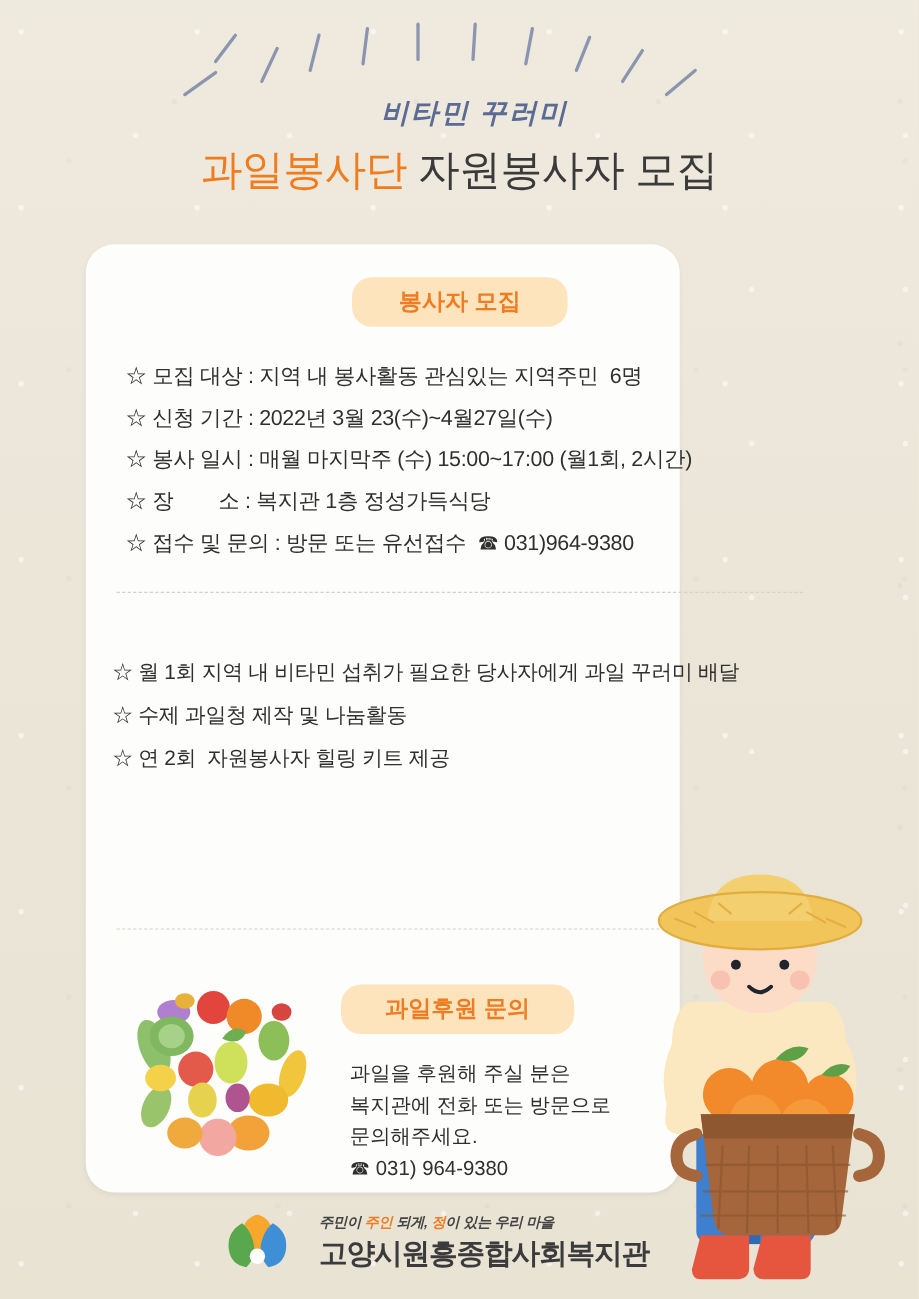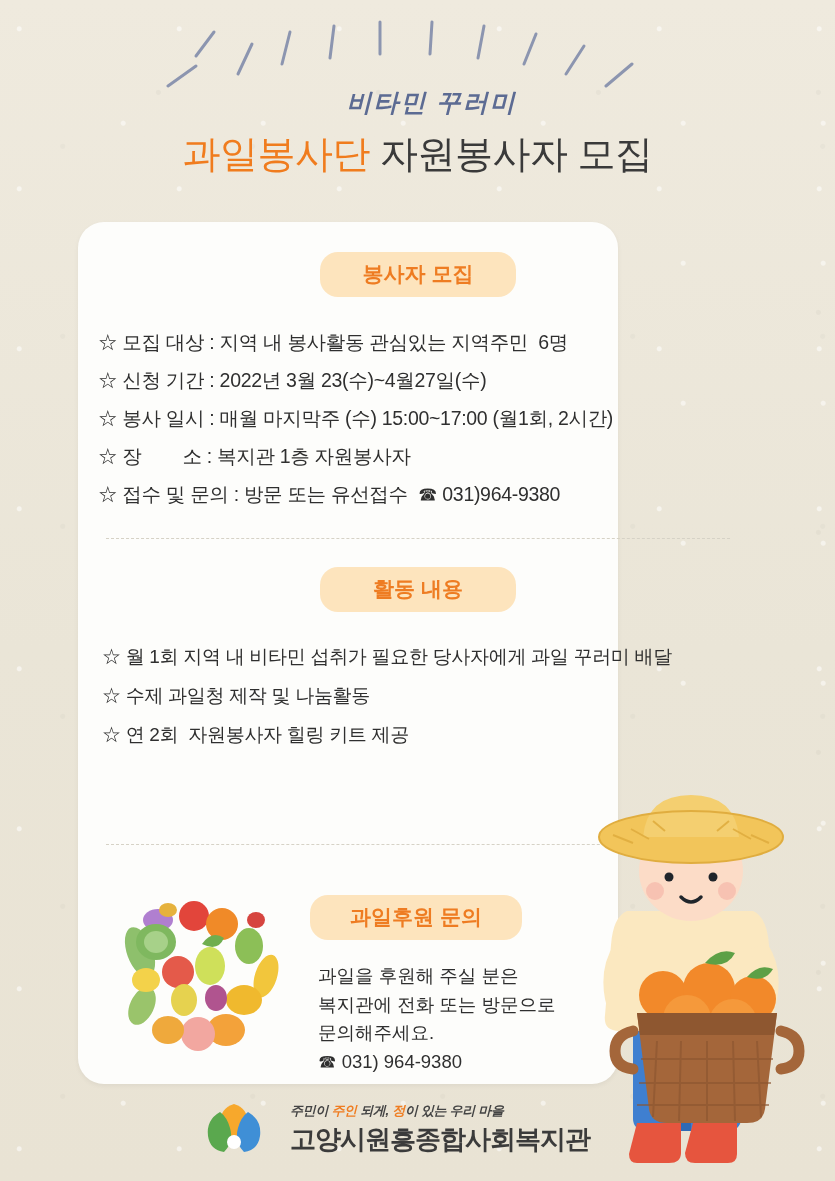--- a/index.html
+++ b/index.html
@@ -85,21 +85,21 @@
     font-size: 21px;
     border-radius: 18px;
     padding: 8px 0 9px 0;
     text-align: center;
     width: 196px;
   }
 
   .sec1 { position: absolute; top: 30px; left: 0; width: 680px; }
   .lines {
     margin-top: 26px;
-    padding-left: 20px;
+    padding-left: 36px;
     color: #2f2f2f;
   }
   .line {
     font-size: 19.5px;
     line-height: 1.95;
     white-space: pre;
     letter-spacing: -0.3px;
   }
 
   .divider {
@@ -208,29 +208,28 @@
   </div>
 
   <div class="card">
 
     <div class="sec1">
       <div class="pill">봉사자 모집</div>
       <div class="lines">
         <div class="line">☆ 모집 대상 : 지역 내 봉사활동 관심있는 지역주민  6명</div>
         <div class="line">☆ 신청 기간 : 2022년 3월 23(수)~4월27일(수)</div>
         <div class="line">☆ 봉사 일시 : 매월 마지막주 (수) 15:00~17:00 (월1회, 2시간)</div>
-        <div class="line">☆ 장        소 : 복지관 1층 자원봉사자</div>
+        <div class="line">☆ 장        소 : 복지관 1층 정성가득식당</div>
         <div class="line">☆ 접수 및 문의 : 방문 또는 유선접수  ☎ 031)964-9380</div>
       </div>
     </div>
 
     <div class="divider" id="div1"></div>
 
     <div class="sec2">
-      <div class="pill">활동 내용</div>
       <div class="lines">
         <div class="line">☆ 월 1회 지역 내 비타민 섭취가 필요한 당사자에게 과일 꾸러미 배달</div>
         <div class="line">☆ 수제 과일청 제작 및 나눔활동</div>
         <div class="line">☆ 연 2회  자원봉사자 힐링 키트 제공</div>
       </div>
     </div>
 
     <div class="divider" id="div2"></div>
 
     <div class="sec3">

